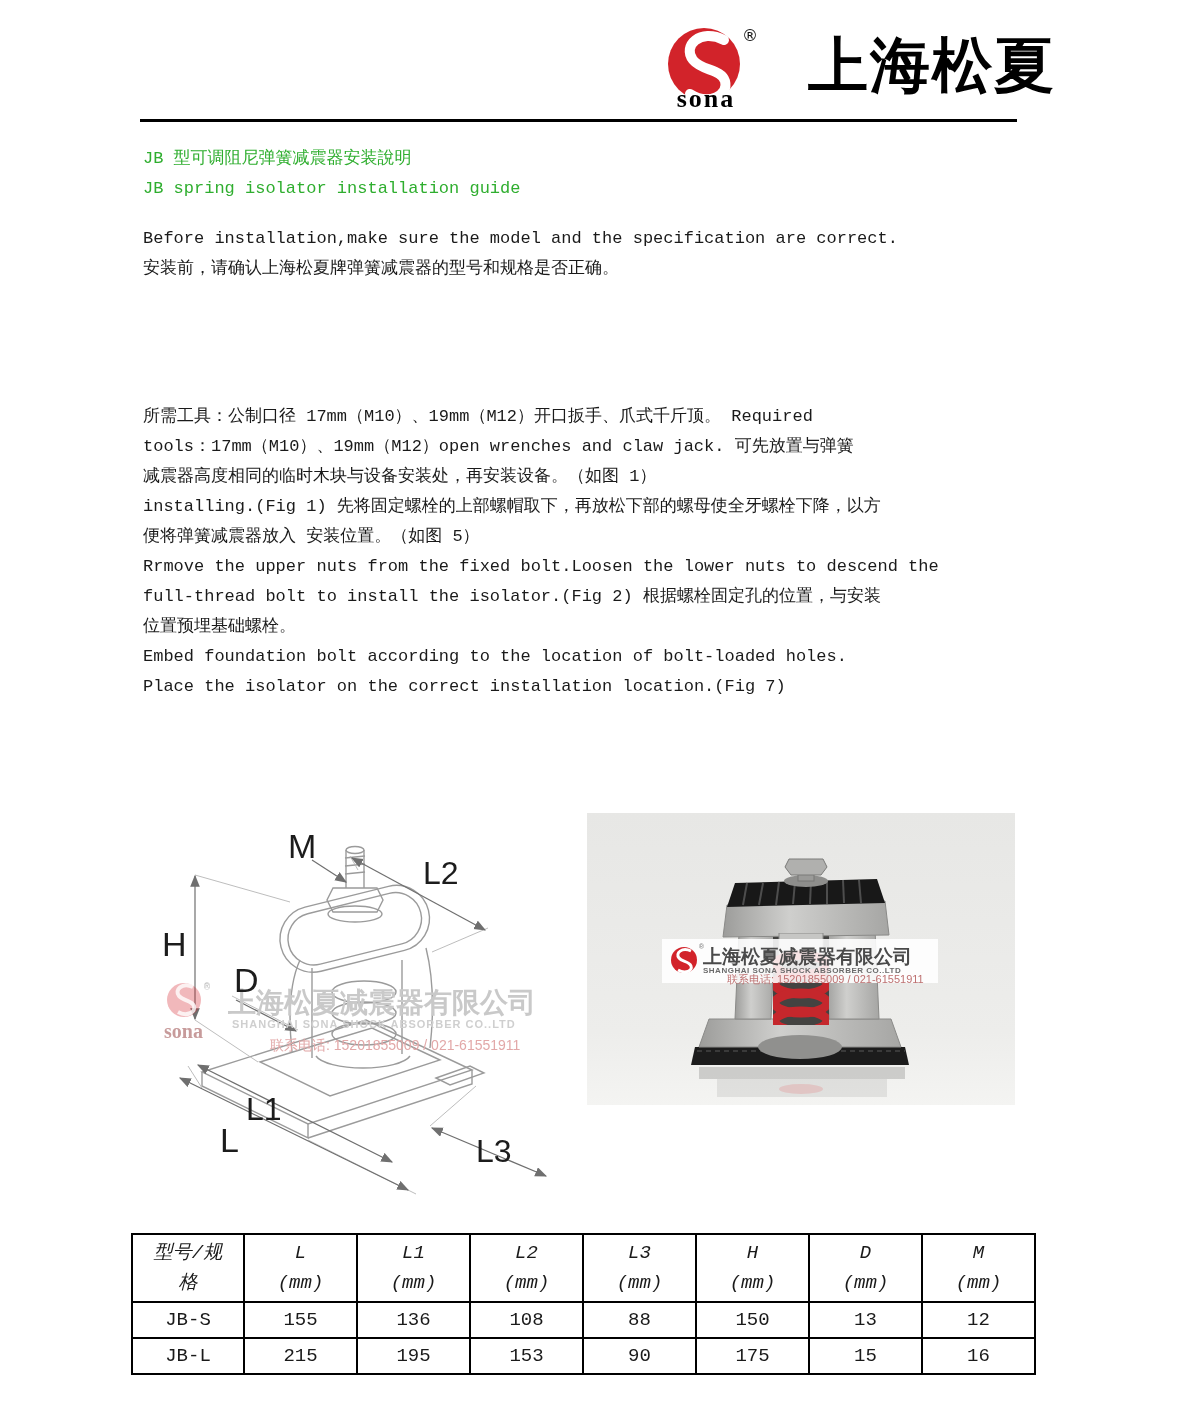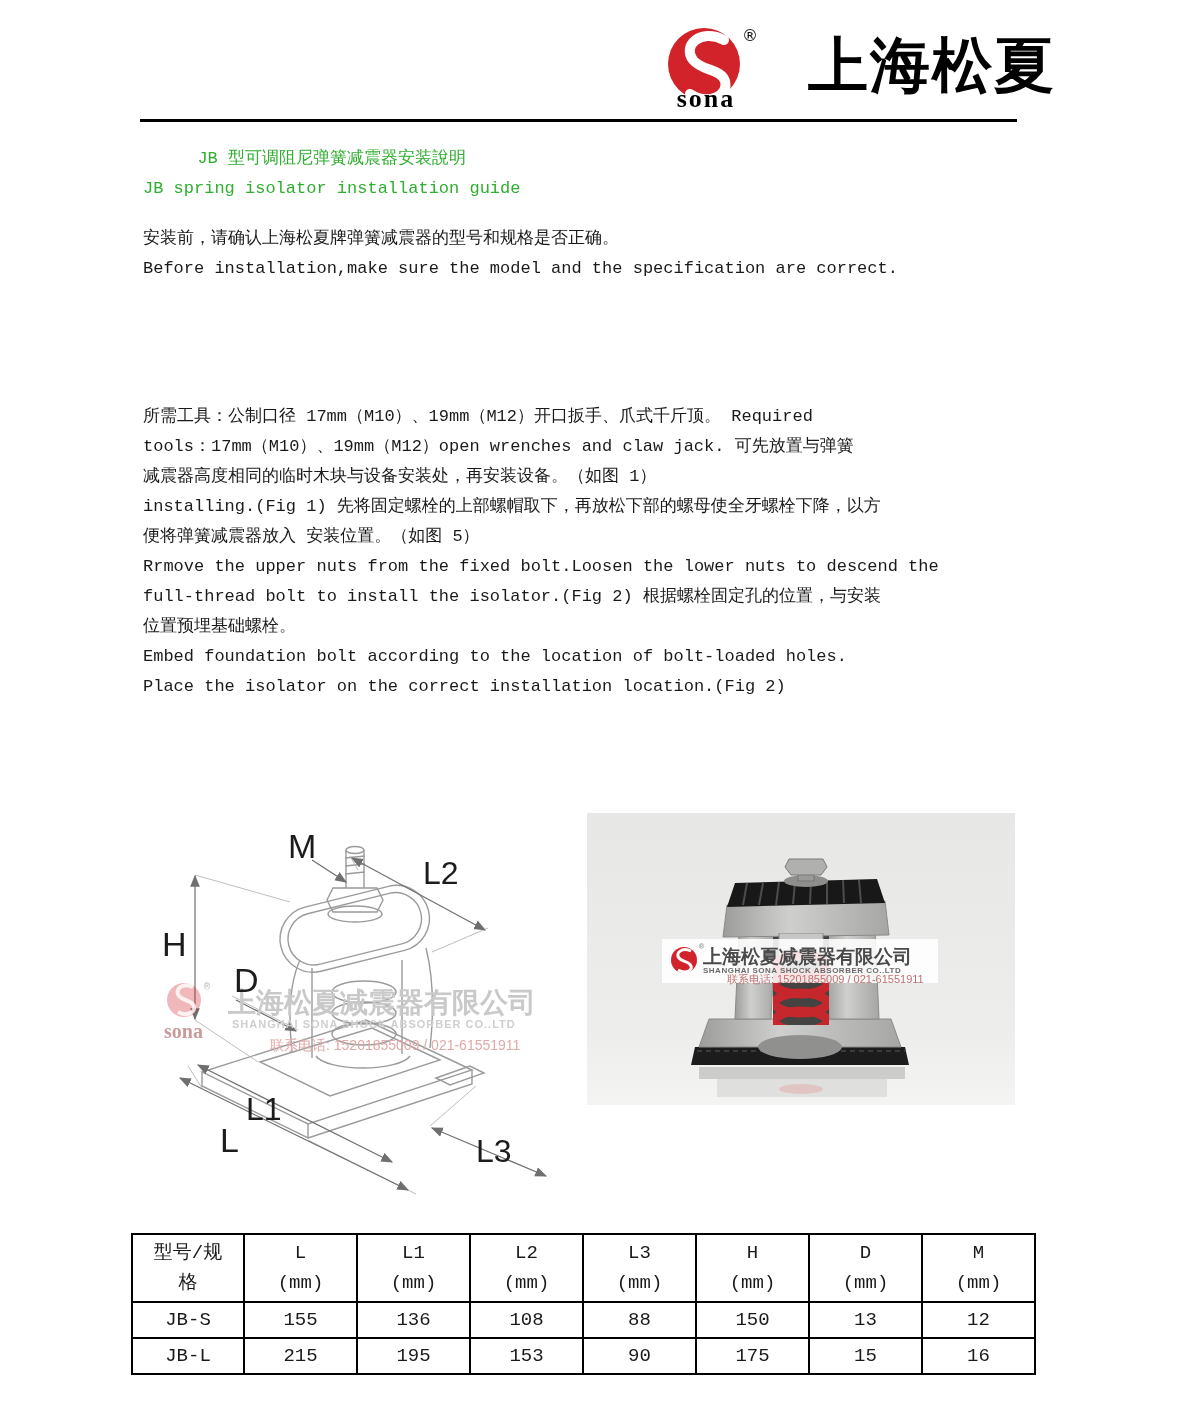--- a/index.html
+++ b/index.html
@@ -18,38 +18,38 @@
   }
   .reg-mark { left:742px; top:26px; font-size:16px; color:#111;
     font-family:"DejaVu Sans",sans-serif; }
   .sona-text { left:666px; top:84px; width:80px; text-align:center;
     font-size:26px; font-weight:bold; letter-spacing:2px; color:#000;
     font-family:"Liberation Serif","DejaVu Serif",serif; }
   .rule { left:140px; top:119px; width:877px; height:3px; background:#000; }
 
   
   .tline { height:30px; line-height:30px; font-size:17px; white-space:nowrap; }
-  .title-block { left:143px; top:144px;text-align:center; }
+  .title-block { left:143px; top:144px; }
   .title-block .tline { color:#2fae2f; }
   .intro-block { left:143px; top:224px; }
   .guide-block { left:143px; top:317px; }
   .steps-block { left:143px; top:402px; }
 
   
   .diagram-box { left:140px; top:810px; width:425px; height:400px; }
   .photo-box   { left:587px; top:813px; width:428px; height:292px; }
 
   
   .spec-table {
     left:131px; top:1233px; border-collapse:collapse; table-layout:fixed;
     font-size:19px; color:#1a1a1a;
   }
   .spec-table td { border:2px solid #000; text-align:center; vertical-align:middle;
     padding:0; overflow:hidden; }
-  .spec-table .hrow td { height:66px; }
+  .spec-table .hrow td { height:66px;font-style:italic; }
   .spec-table .drow td { height:34px; }
   .hcell-l1, .hcell-l2 { line-height:30px; height:30px; }
   .c0 { width:112px; } .cn { width:113px; }
 </style>
 </head>
 <body>
 
 <div class="page">
 
   <svg class="abs" style="left:664px; top:24px;" width="82" height="82" viewBox="0 0 82 82">
@@ -60,36 +60,36 @@
   <div class="abs sona-text">sona</div>
   <div class="abs brand-cn">上海松夏</div>
   <div class="abs rule"></div>
 
   <div class="abs title-block">
     <div class="tline">JB 型可调阻尼弹簧减震器安装說明</div>
     <div class="tline">JB spring isolator installation guide</div>
   </div>
 
   <div class="abs intro-block">
+    <div class="tline">Before installation,make sure the model and the specification are correct.</div>
     <div class="tline">安装前，请确认上海松夏牌弹簧减震器的型号和规格是否正确。</div>
-    <div class="tline">Before installation,make sure the model and the specification are correct.</div>
   </div>
 
 
   <div class="abs steps-block">
     <div class="tline">所需工具：公制口径 17mm（M10）、19mm（M12）开口扳手、爪式千斤顶。 Required</div>
     <div class="tline">tools：17mm（M10）、19mm（M12）open wrenches and claw jack. 可先放置与弹簧</div>
     <div class="tline">减震器高度相同的临时木块与设备安装处，再安装设备。（如图 1）</div>
     <div class="tline">installing.(Fig 1) 先将固定螺栓的上部螺帽取下，再放松下部的螺母使全牙螺栓下降，以方</div>
     <div class="tline">便将弹簧减震器放入 安装位置。（如图 5）</div>
     <div class="tline">Rrmove the upper nuts from the fixed bolt.Loosen the lower nuts to descend the</div>
     <div class="tline">full-thread bolt to install the isolator.(Fig 2) 根据螺栓固定孔的位置，与安装</div>
     <div class="tline">位置预埋基础螺栓。</div>
     <div class="tline">Embed foundation bolt according to the location of bolt-loaded holes.</div>
-    <div class="tline">Place the isolator on the correct installation location.(Fig 2)</div>
+    <div class="tline">Place the isolator on the correct installation location.(Fig 7)</div>
   </div>
 
   <svg class="abs diagram-box" viewBox="0 0 425 400">
     <defs>
       <marker id="arr" markerWidth="12" markerHeight="10" refX="9" refY="4" orient="auto-start-reverse">
         <path d="M0,0 L10,4 L0,8 z" fill="#6f6f6f"></path>
       </marker>
     </defs>
 
     <g stroke="#9b9b9b" stroke-width="1.4" fill="none">

